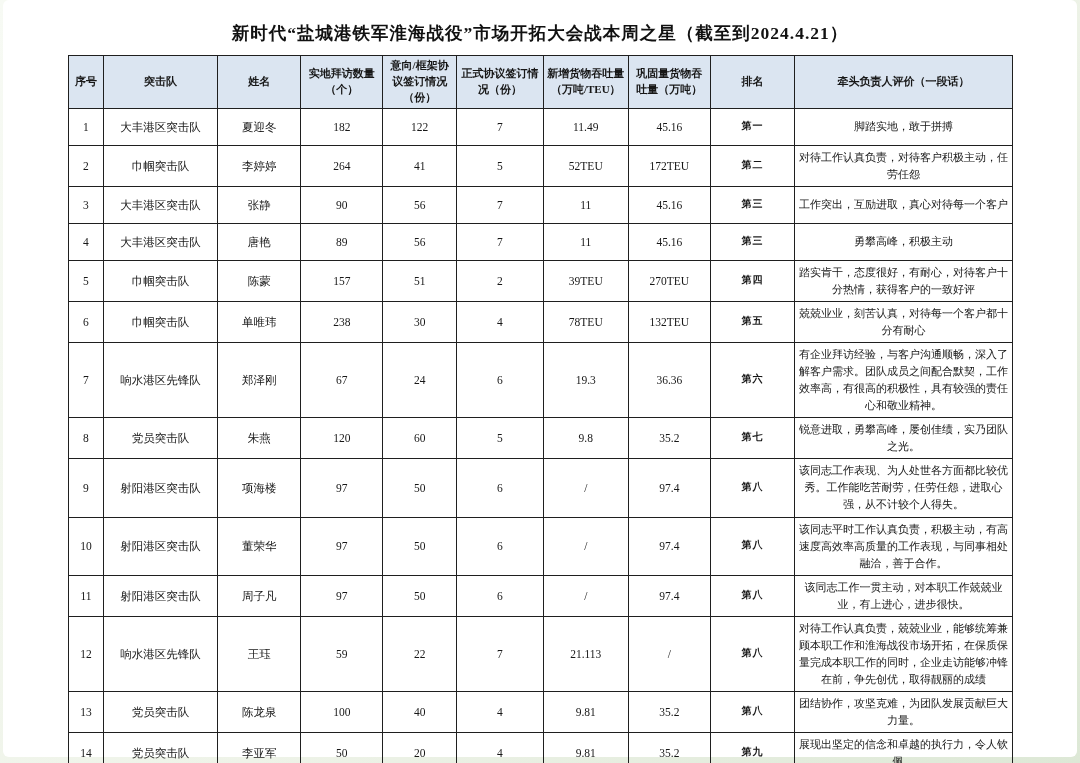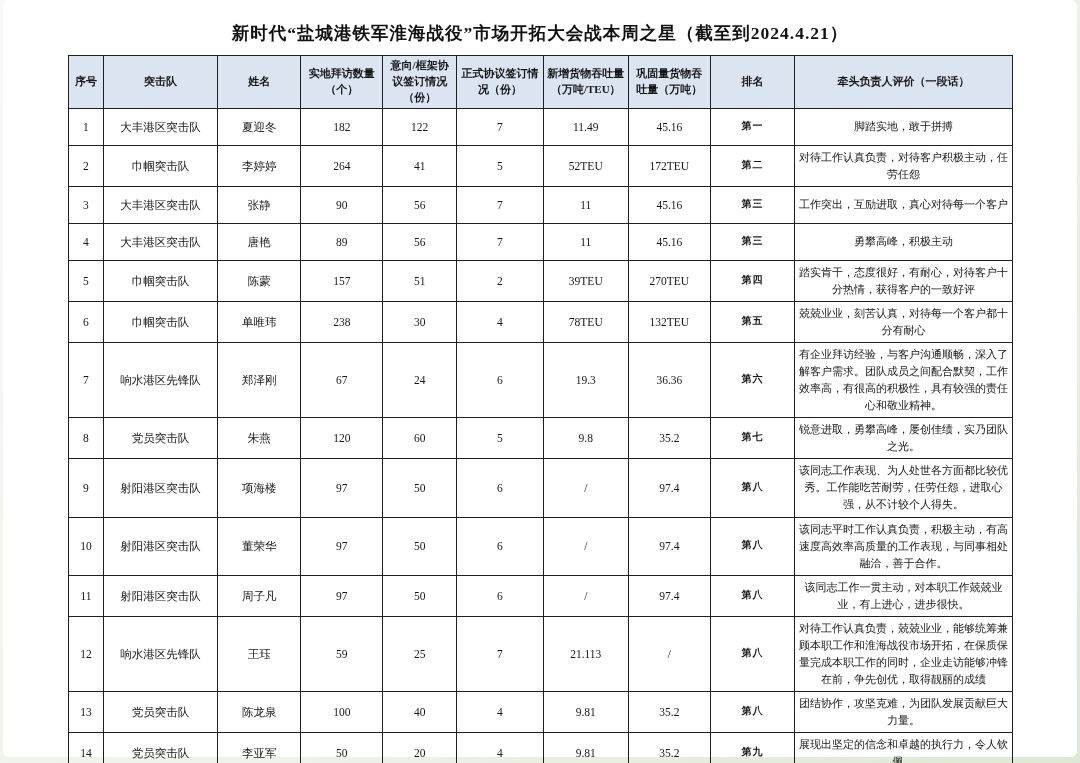--- a/index.html
+++ b/index.html
@@ -248,21 +248,21 @@
             <td>/</td>
             <td>97.4</td>
             <td class="rank">第八</td>
             <td class="eval">该同志工作一贯主动，对本职工作兢兢业业，有上进心，进步很快。</td>
           </tr>
           <tr>
             <td>12</td>
             <td>响水港区先锋队</td>
             <td>王珏</td>
             <td>59</td>
-            <td>25</td>
+            <td>22</td>
             <td>7</td>
             <td>21.113</td>
             <td>/</td>
             <td class="rank">第八</td>
             <td class="eval">对待工作认真负责，兢兢业业，能够统筹兼顾本职工作和淮海战役市场开拓，在保质保量完成本职工作的同时，企业走访能够冲锋在前，争先创优，取得靓丽的成绩</td>
           </tr>
           <tr>
             <td>13</td>
             <td>党员突击队</td>
             <td>陈龙泉</td>

